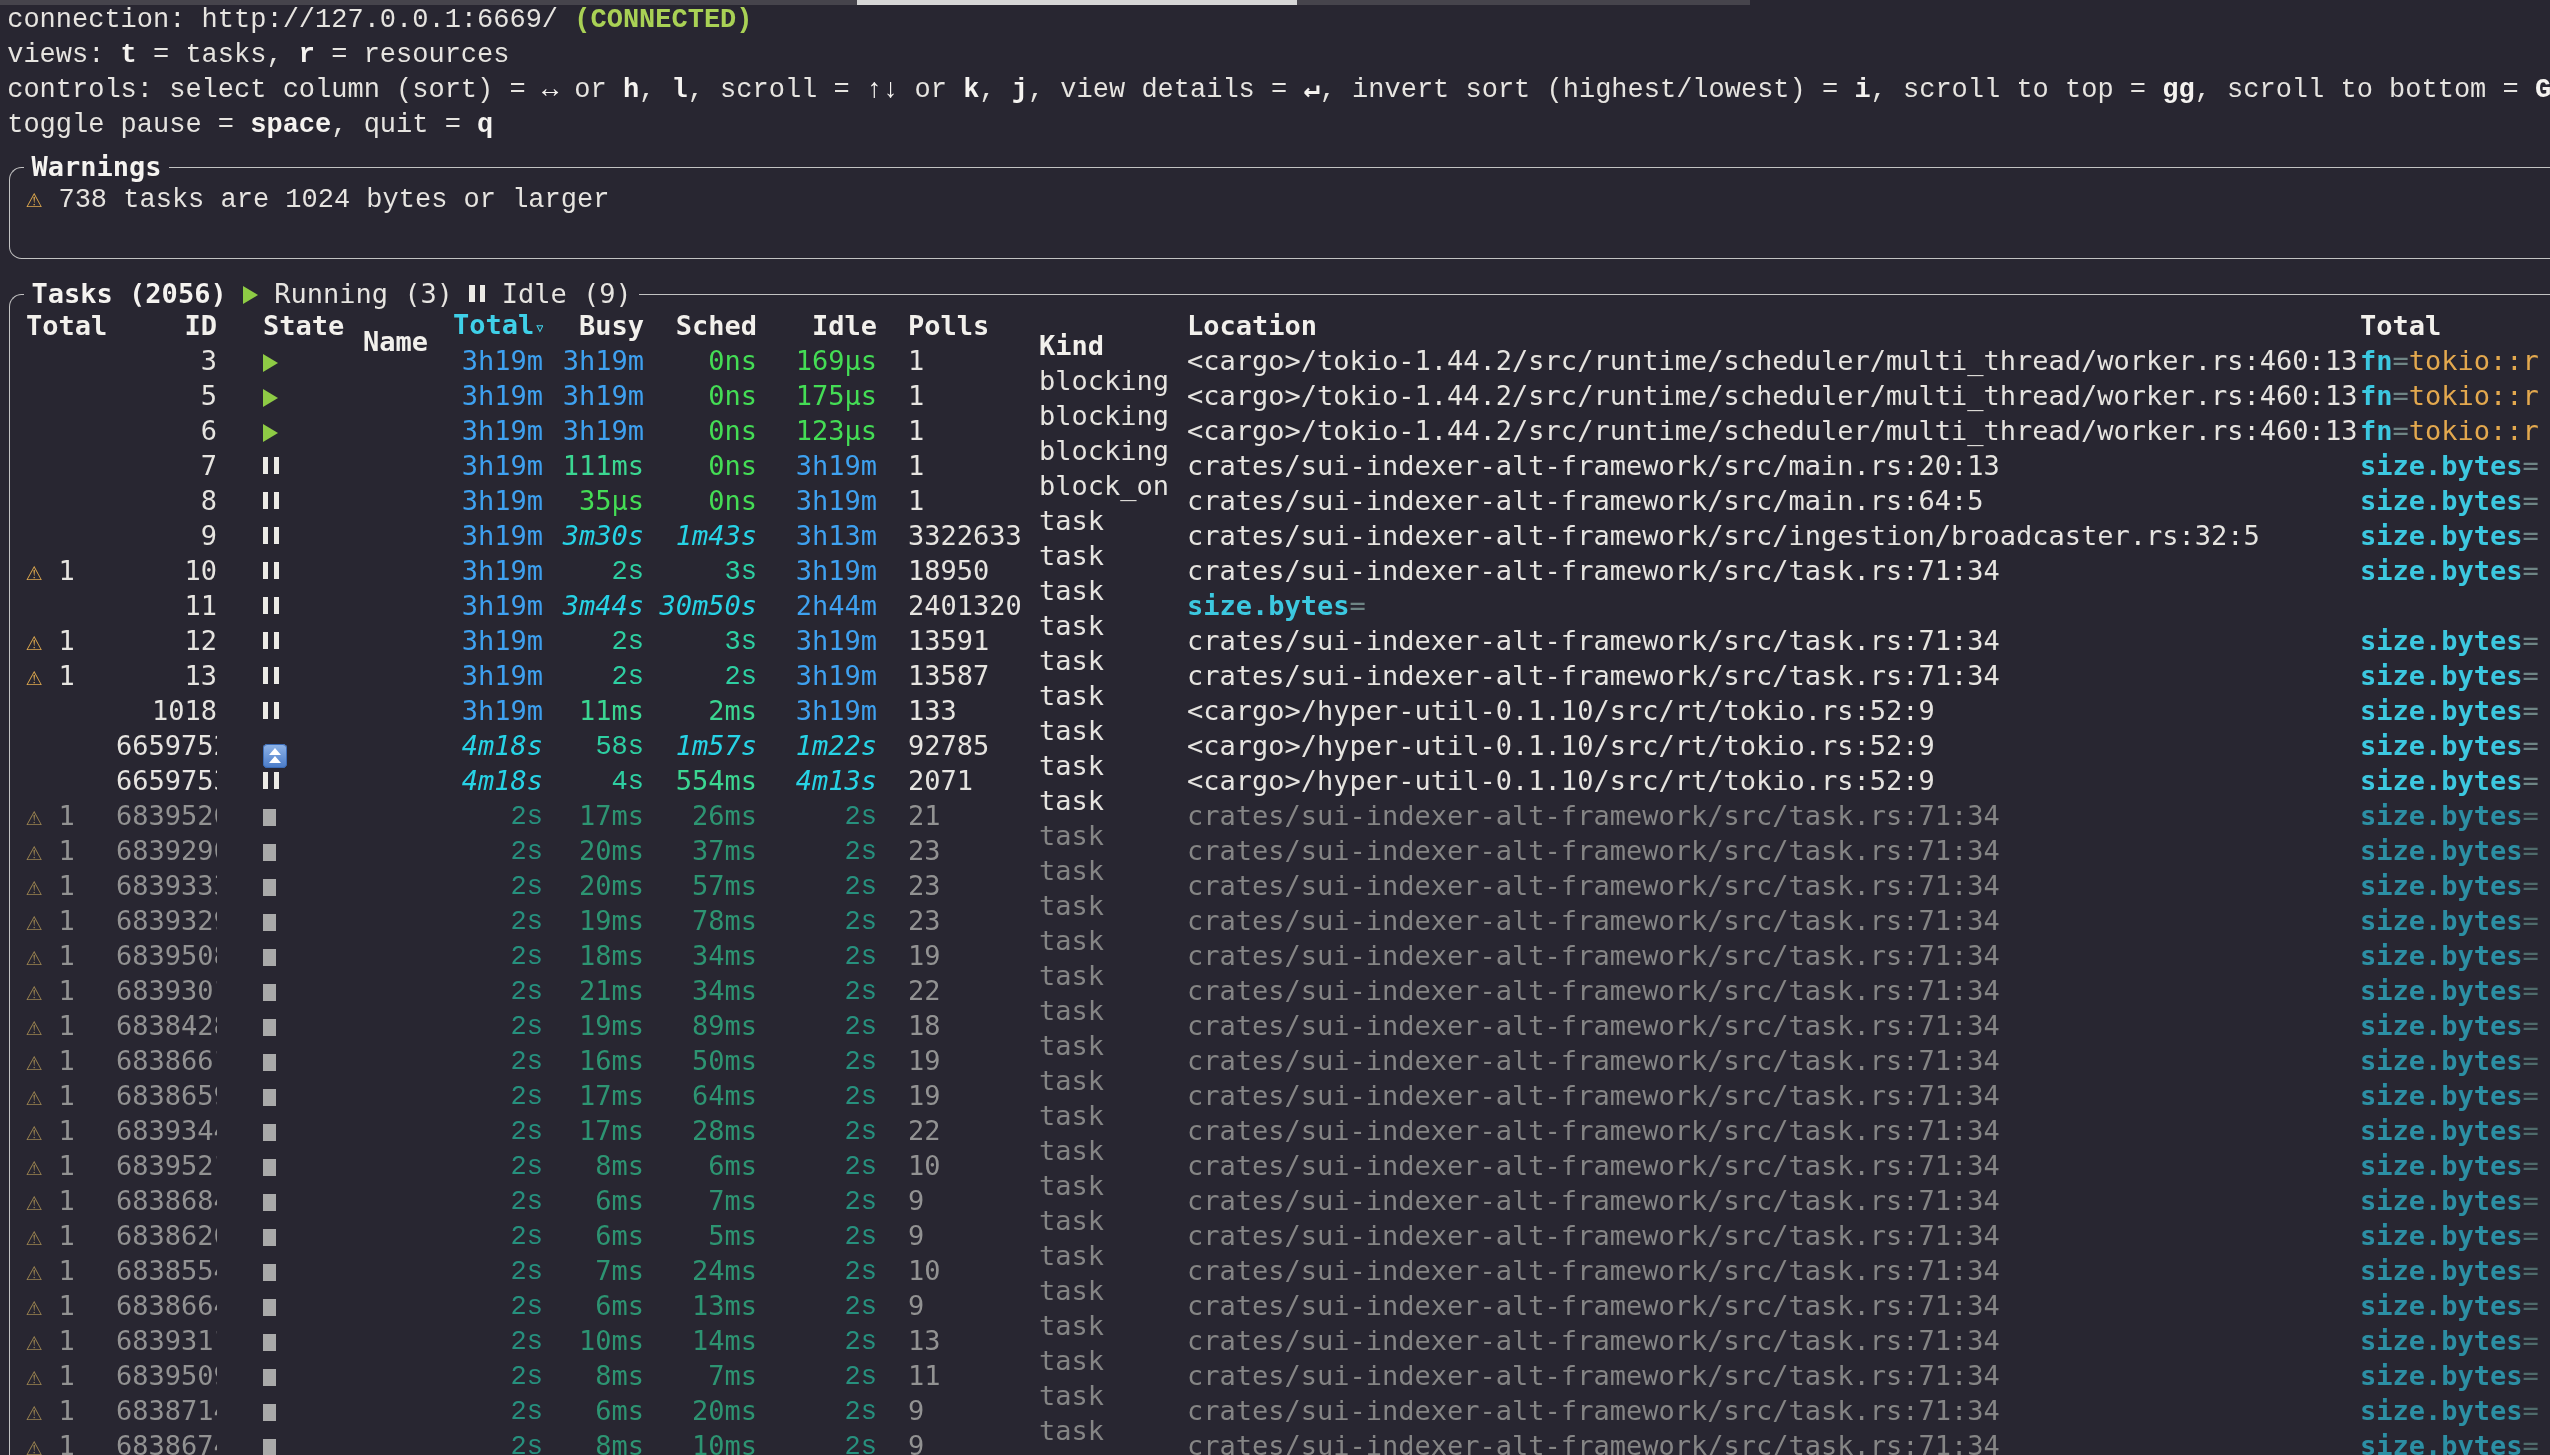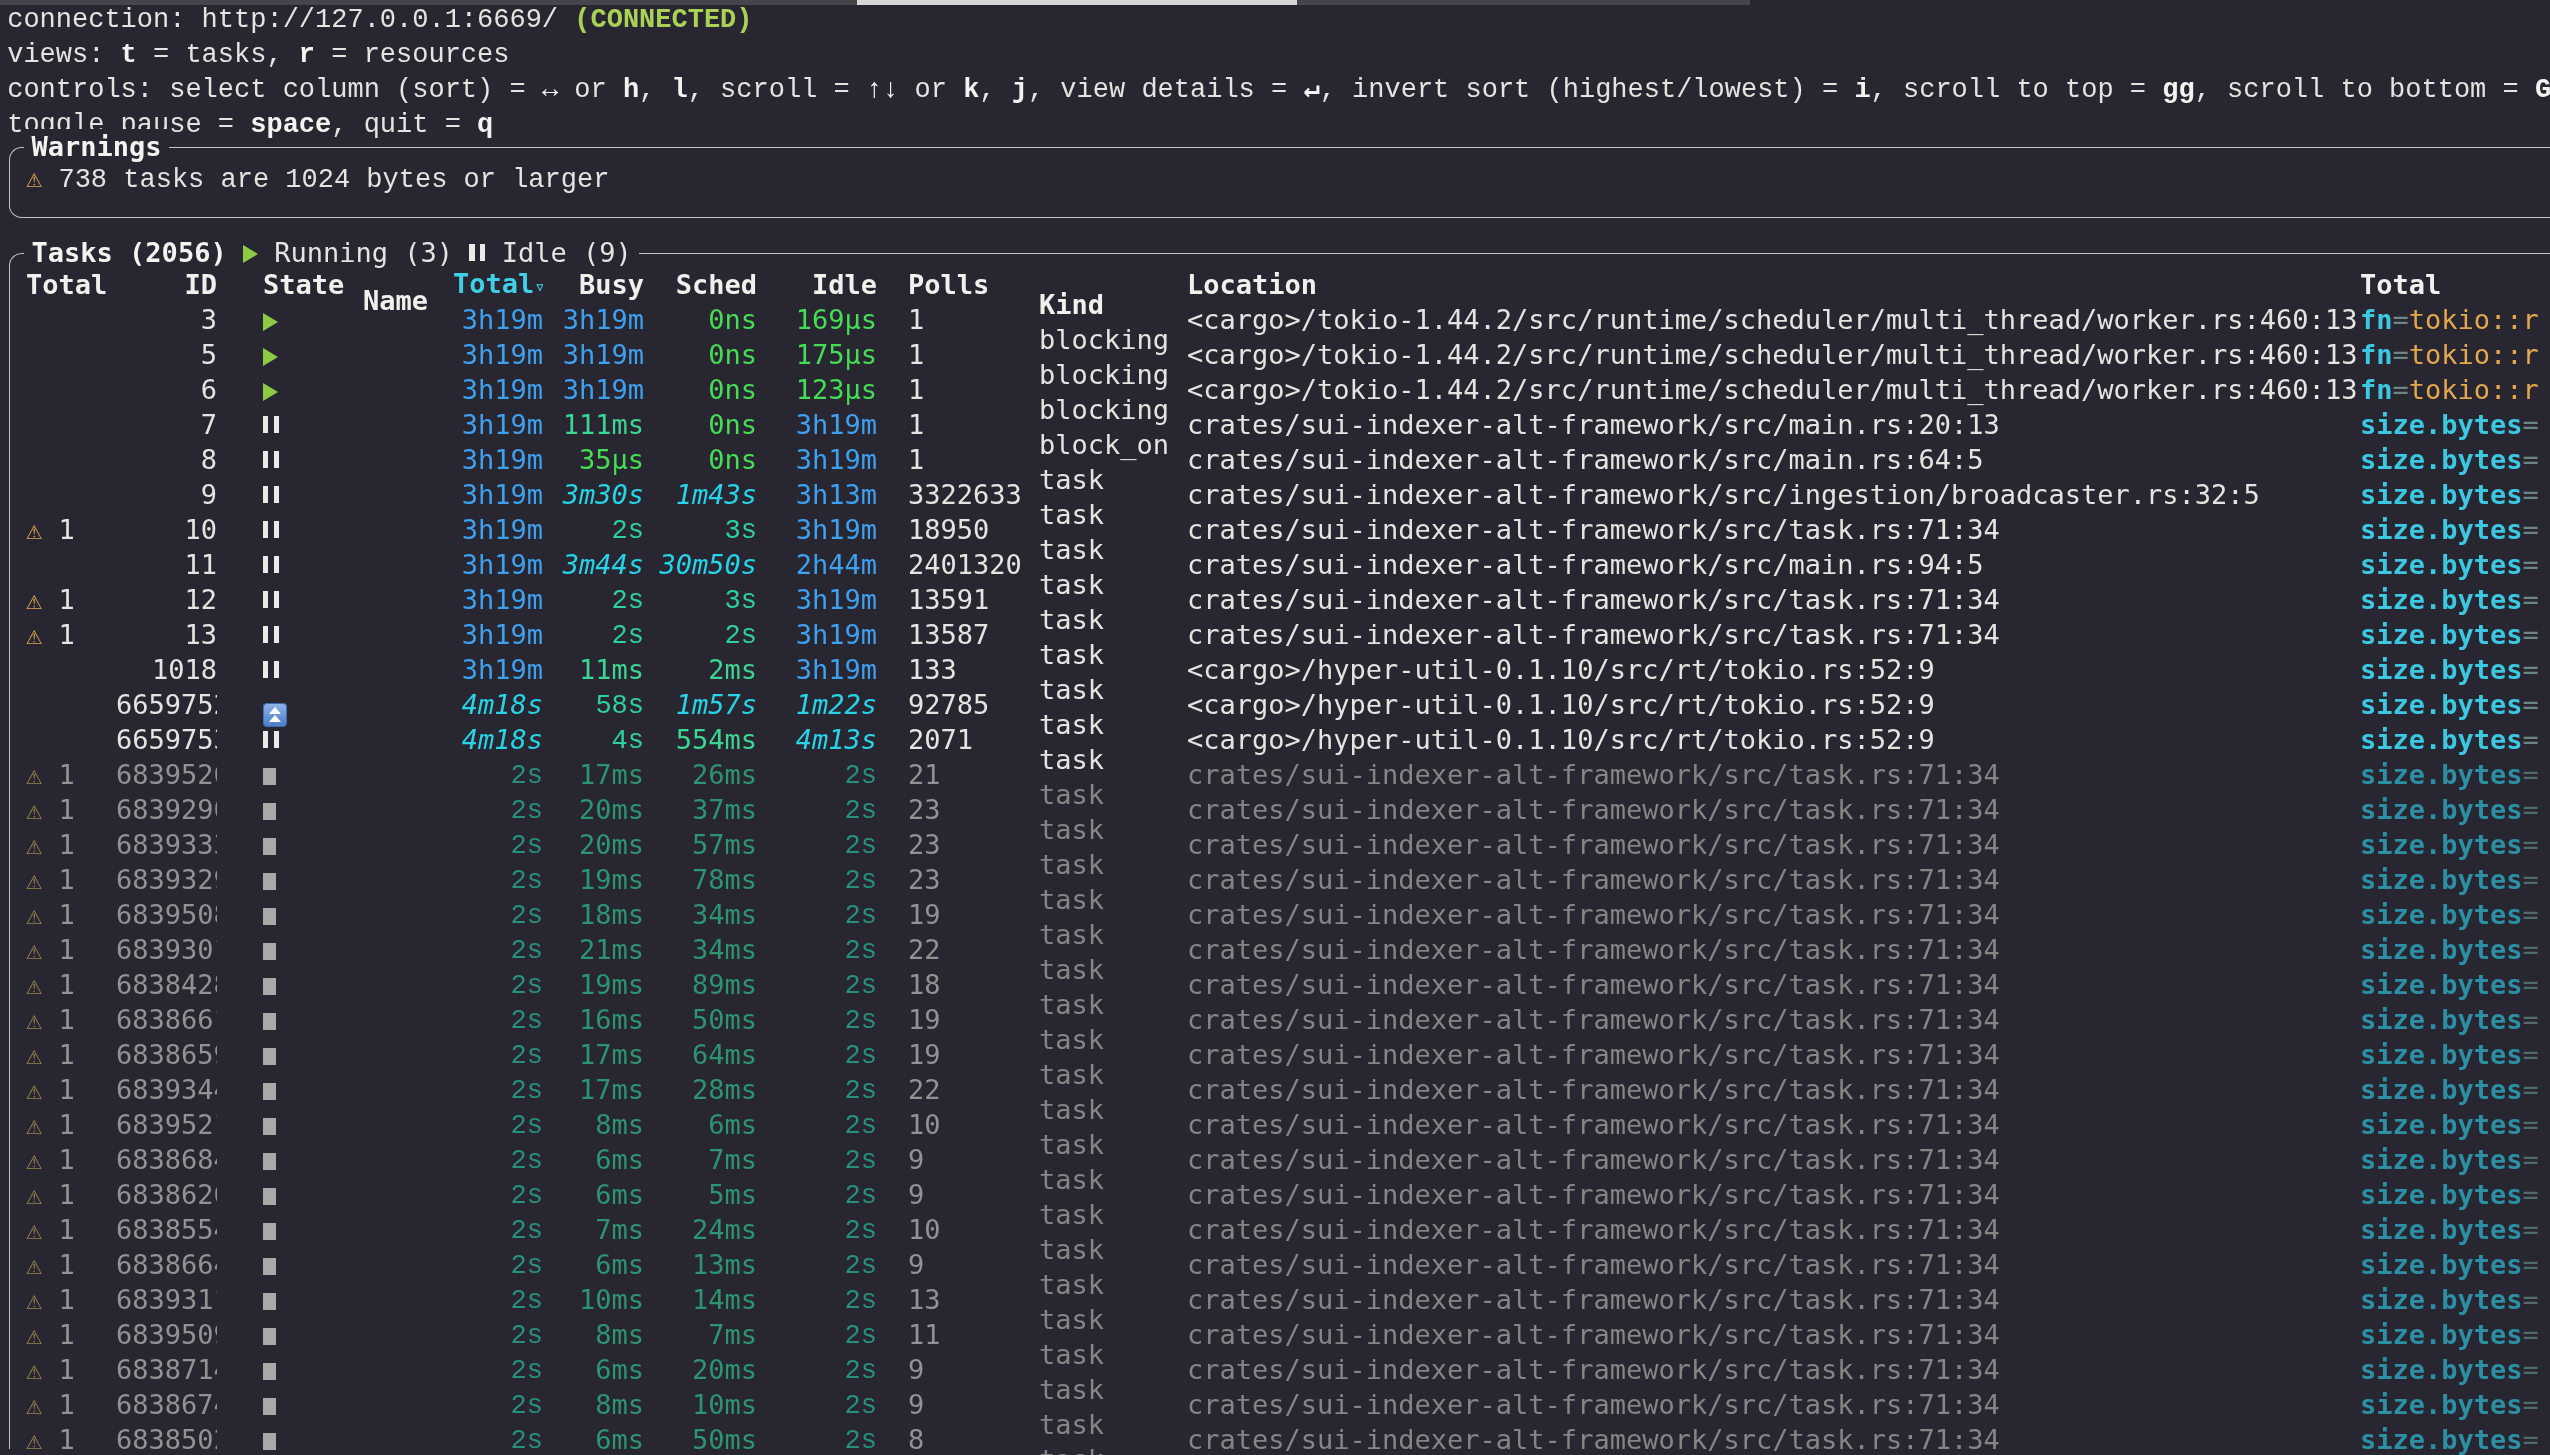--- a/index.html
+++ b/index.html
@@ -24,21 +24,21 @@
 
   .hdr-lines{padding:2.7px 0 0 7.2px;}
   .term-line{height:35px;line-height:35px;overflow:hidden;font-family:Liberation Mono, monospace;}
   .b{font-weight:bold;color:#f5f3f0;}
   .green-b{font-weight:bold;color:var(--accent-green);}
 
   .panel{position:relative;margin-left:9px;border:1.8px solid var(--border);border-right:none;
          border-radius:12.6px 0 0 12.6px;}
   .panel-title{position:absolute;top:-19px;left:14.4px;background:var(--background);
                padding:0 7.2px;height:35px;line-height:35px;}
-  #warnings-panel{margin-top:4px;height:71px;border-radius:12.6px 0 0 12.6px;}
+  #warnings-panel{margin-top:24px;height:92px;border-radius:12.6px 0 0 12.6px;}
   #warnings-panel .panel-body{padding:15.3px 0 0 16px;}
   .warn-glyph{color:var(--warning);}
   #tasks-panel{margin-top:35px;height:1196px;border-bottom:none;border-radius:12.6px 0 0 0;}
   #tasks-panel .panel-body{padding:13.5px 0 0 16px;}
 
   .trow{display:flex;height:35px;line-height:35px;align-items:center;}
   .cell{flex:none;overflow:hidden;}
   .c-warn{width:90px;}
   .c-id{width:101px;text-align:right;}
   .c-state{width:146px;padding-left:46px;}
@@ -248,21 +248,20 @@
                 <i></i>
                 <i></i>
               </span></div>
             <div class="cell c-name"></div>
             <div class="cell c-total"><span class="dur-h">3h19m</span></div>
             <div class="cell c-busy"><span class="dur-m">3m44s</span></div>
             <div class="cell c-sched"><span class="dur-m">30m50s</span></div>
             <div class="cell c-idle"><span class="dur-h">2h44m</span></div>
             <div class="cell c-polls">2401320</div>
             <div class="cell c-kind">task</div>
-            <div class="cell c-location">crates/sui-indexer-alt-framework/src/main.rs:94:5</div>
             <div class="cell c-fields"><span class="field-key">size.bytes</span><span class="field-eq">=</span></div>
           </div>
           <div class="trow">
             <div class="cell c-warn"><span class="warn-glyph">⚠ </span>1</div>
             <div class="cell c-id">12</div>
             <div class="cell c-state"><span class="icon-pause">
                 <i></i>
                 <i></i>
               </span></div>
             <div class="cell c-name"></div>

